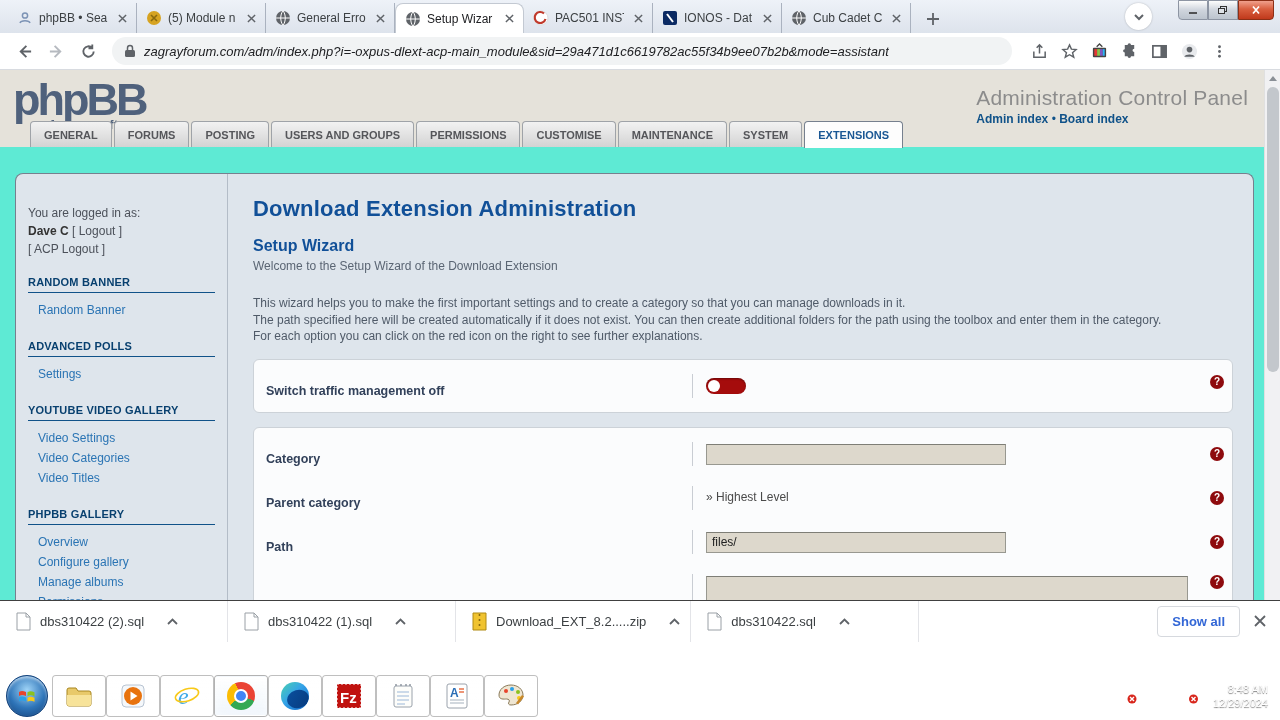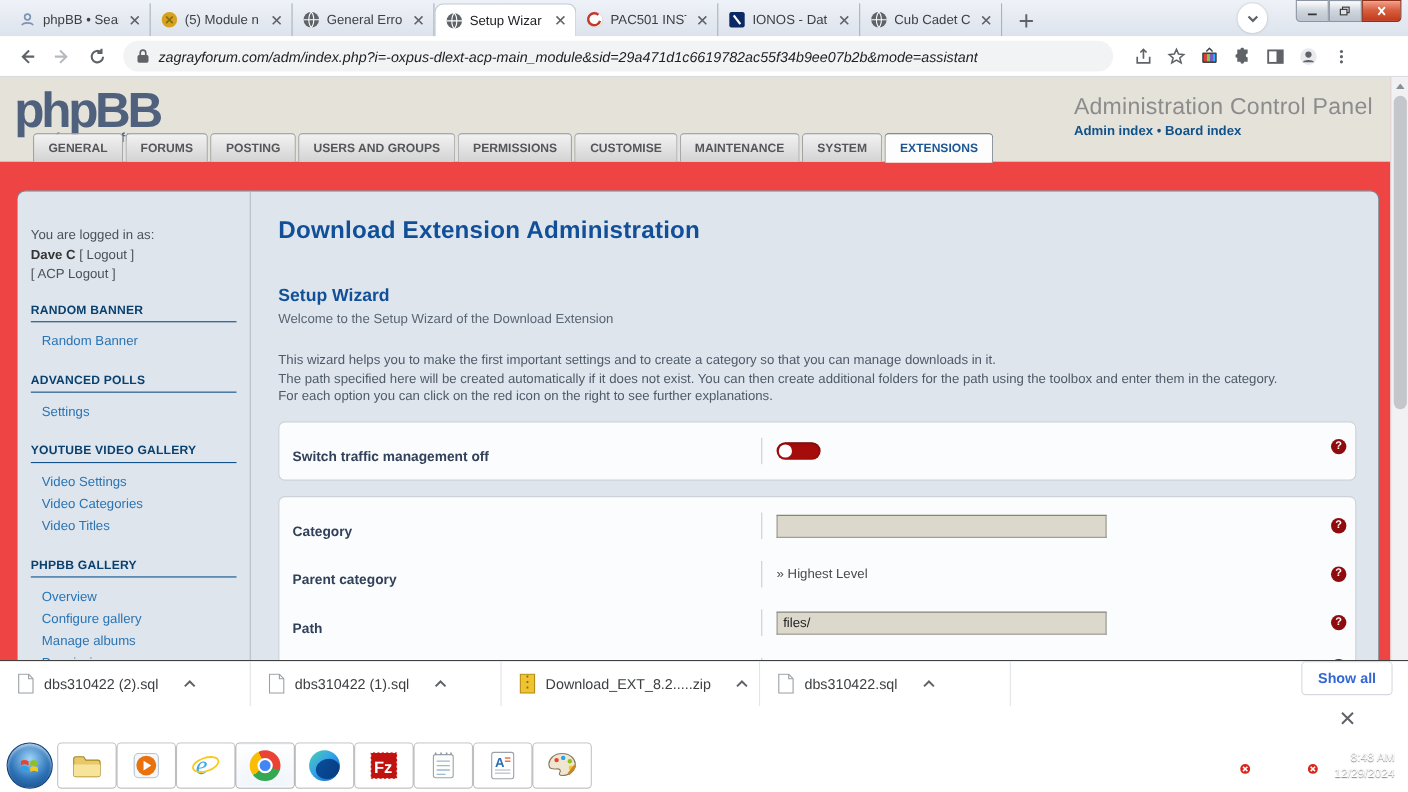--- a/index.html
+++ b/index.html
@@ -33,21 +33,21 @@
              border-bottom:1px solid #d8dbe0; display:flex; align-items:center; padding:0 10px;font-style:italic; }
   .navbtn { width:28px; height:28px; display:flex; align-items:center; justify-content:center; margin-right:4px; border-radius:50%; }
   .navbtn svg { width:17px; height:17px; fill:none; stroke-width:2; }
   .omnibox { flex:1; height:28px; background:#f1f3f4; border-radius:14px; margin:0 12px 0 6px;
              display:flex; align-items:center; padding:0 12px; gap:8px; max-width:900px; }
   .omnibox .url { font-size:13px; color:#202124; white-space:nowrap; overflow:hidden; }
   .tb-ic { width:30px; height:28px; display:flex; align-items:center; justify-content:center; }
   .tb-ic svg { width:17px; height:17px; }
 
   
-  .page { position:absolute; top:70px; left:0; width:1280px; height:560px; background:#ef4444; overflow:hidden; }
+  .page { position:absolute; top:70px; left:0; width:1280px; height:560px; background:#5eead4; overflow:hidden; }
 
   .acp-header { position:absolute; top:0; left:0; width:1264px; height:77px; background:#e5e2da; }
   .phpbb-logo { position:absolute; left:13px; top:8px; color:#4f617c; }
   .phpbb-logo .big { font-size:45px; font-weight:bold; letter-spacing:-3px; line-height:44px; }
   .phpbb-logo .small { position:absolute; left:37px; top:40px; font-size:12px; font-weight:bold; letter-spacing:.5px; display:flex; gap:8px; }
   .phpbb-logo .reg { position:absolute; left:160px; top:44px; font-size:9px; }
   .acp-title { position:absolute; right:16px; top:16px; }
   .acp-title .t { font-size:21px; color:#8c8c8c; letter-spacing:.2px; }
   .acp-title .links { font-size:12px; color:#105289; margin-top:2px; }
   .acp-title a { color:#105289; text-decoration:none; font-weight:bold; }
@@ -61,21 +61,21 @@
                border:1px solid #76808e; border-bottom:none; border-radius:8px 8px 0 0; }
   .acp-sidebar { position:absolute; left:0; top:0; width:212px; height:457px; border-right:1px solid #b3bcc7; padding:32px 12px 0 12px; }
   .login-line { font-size:12px; color:#4c515a; margin-bottom:4px; }
   .login-line b { color:#333; }
   .side-head { font-size:11px; font-weight:bold; color:#08406f; letter-spacing:.2px; border-bottom:1px solid #105289;
                padding:0 0 4px 0; margin:20px 0 7px 0; }
   .side-link { display:block; font-size:12px; color:#2a74b4; text-decoration:none; padding:3px 0 3px 10px; }
 
   .acp-main { position:absolute; left:213px; top:0; width:1026px; height:457px; padding:22px 22px 0 24px; overflow:hidden; }
   .acp-h1 { font-size:22px; font-weight:bold; color:#115098; letter-spacing:.2px; }
-  .acp-h2 { font-size:16px; font-weight:bold; color:#115098; margin-top:39px; }
+  .acp-h2 { font-size:16px; font-weight:bold; color:#115098; margin-top:15px; }
   .acp-sub { font-size:12px; color:#5a6573; margin-top:4px; }
   .acp-paras { margin-top:22px; font-size:12px; color:#4f5a68; line-height:16.5px; }
 
   .wpanel { background:#fbfcfd; border:1px solid #ccd2d8; border-radius:6px; margin-top:14px; padding:4px 0; }
   .frow { position:relative; display:flex; align-items:flex-end; padding:10px 0; }
   .frow .lbl { width:438px; padding-left:12px; font-size:12.5px; font-weight:bold; color:#32415a; padding-top:3px; }
   .frow .fld { flex:1; border-left:1px solid #c9cdd3; padding:2px 40px 0 13px; min-height:24px; }
   .helpq { position:absolute; right:8px; top:50%; margin-top:-7px; width:14px; height:14px; border-radius:50%;
            background:#8e0b0e; color:#fff; font-size:10px; font-weight:bold; display:flex; align-items:center; justify-content:center; }
   .frow.toprow .helpq { top:18px; }
@@ -96,21 +96,21 @@
   .sb-up svg { width:8px; height:5px; fill:#8a8f96; }
   .sb-thumb { position:absolute; top:17px; left:2px; width:12px; height:285px; background:#c3c7cc; border-radius:6px; }
 
   
   .dlbar { position:absolute; top:600px; left:0; width:1280px; height:42px; background:#fff; border-top:1px solid #404040;
            display:flex; align-items:stretch; }
   .dlitem { display:flex; align-items:center; gap:9px; padding:0 10px 0 16px; border-right:1px solid #e3e4e8; min-width:228px; }
   .dlitem .nm { font-size:13px; color:#3c4043; }
   .dl-caret { margin-left:14px; display:flex; align-items:center; }
   .dl-caret svg { width:11px; height:7px; fill:none; stroke:#5f6368; stroke-width:1.8; }
-  .dl-right { margin-left:auto; display:flex; align-items:center; gap:14px; padding-right:14px;flex-direction:column; }
+  .dl-right { margin-left:auto; display:flex; align-items:center; gap:14px; padding-right:14px; }
   .showall { border:1px solid #d6d9de; border-radius:4px; padding:7px 14px; font-size:13px; color:#3367d6; font-weight:bold; background:#fff; }
   .dlclose svg { width:12px; height:12px; stroke:#5f6368; stroke-width:1.8; }
 
   
   .taskbar { position:absolute; top:672px; left:0; width:1280px; height:48px;
              background:linear-gradient(180deg,#9cc0e2 0%,#5c88ba 6%,#38659f 14%,#2b5892 45%,#224b80 55%,#2d5globally 100%,#2d5b94 100%); }
   .taskbar::before { content:""; position:absolute; inset:0; background:linear-gradient(180deg,rgba(255,255,255,.25),rgba(255,255,255,0) 40%); pointer-events:none; }
   .tb-items { position:absolute; left:2px; top:2px; height:44px; display:flex; align-items:center; }
   .startorb { width:42px; height:42px; border-radius:50%; margin:0 4px;
               background:radial-gradient(circle at 50% 35%, #9fd4f7, #2e74b8 55%, #123f77); border:1px solid #0e3precision;

